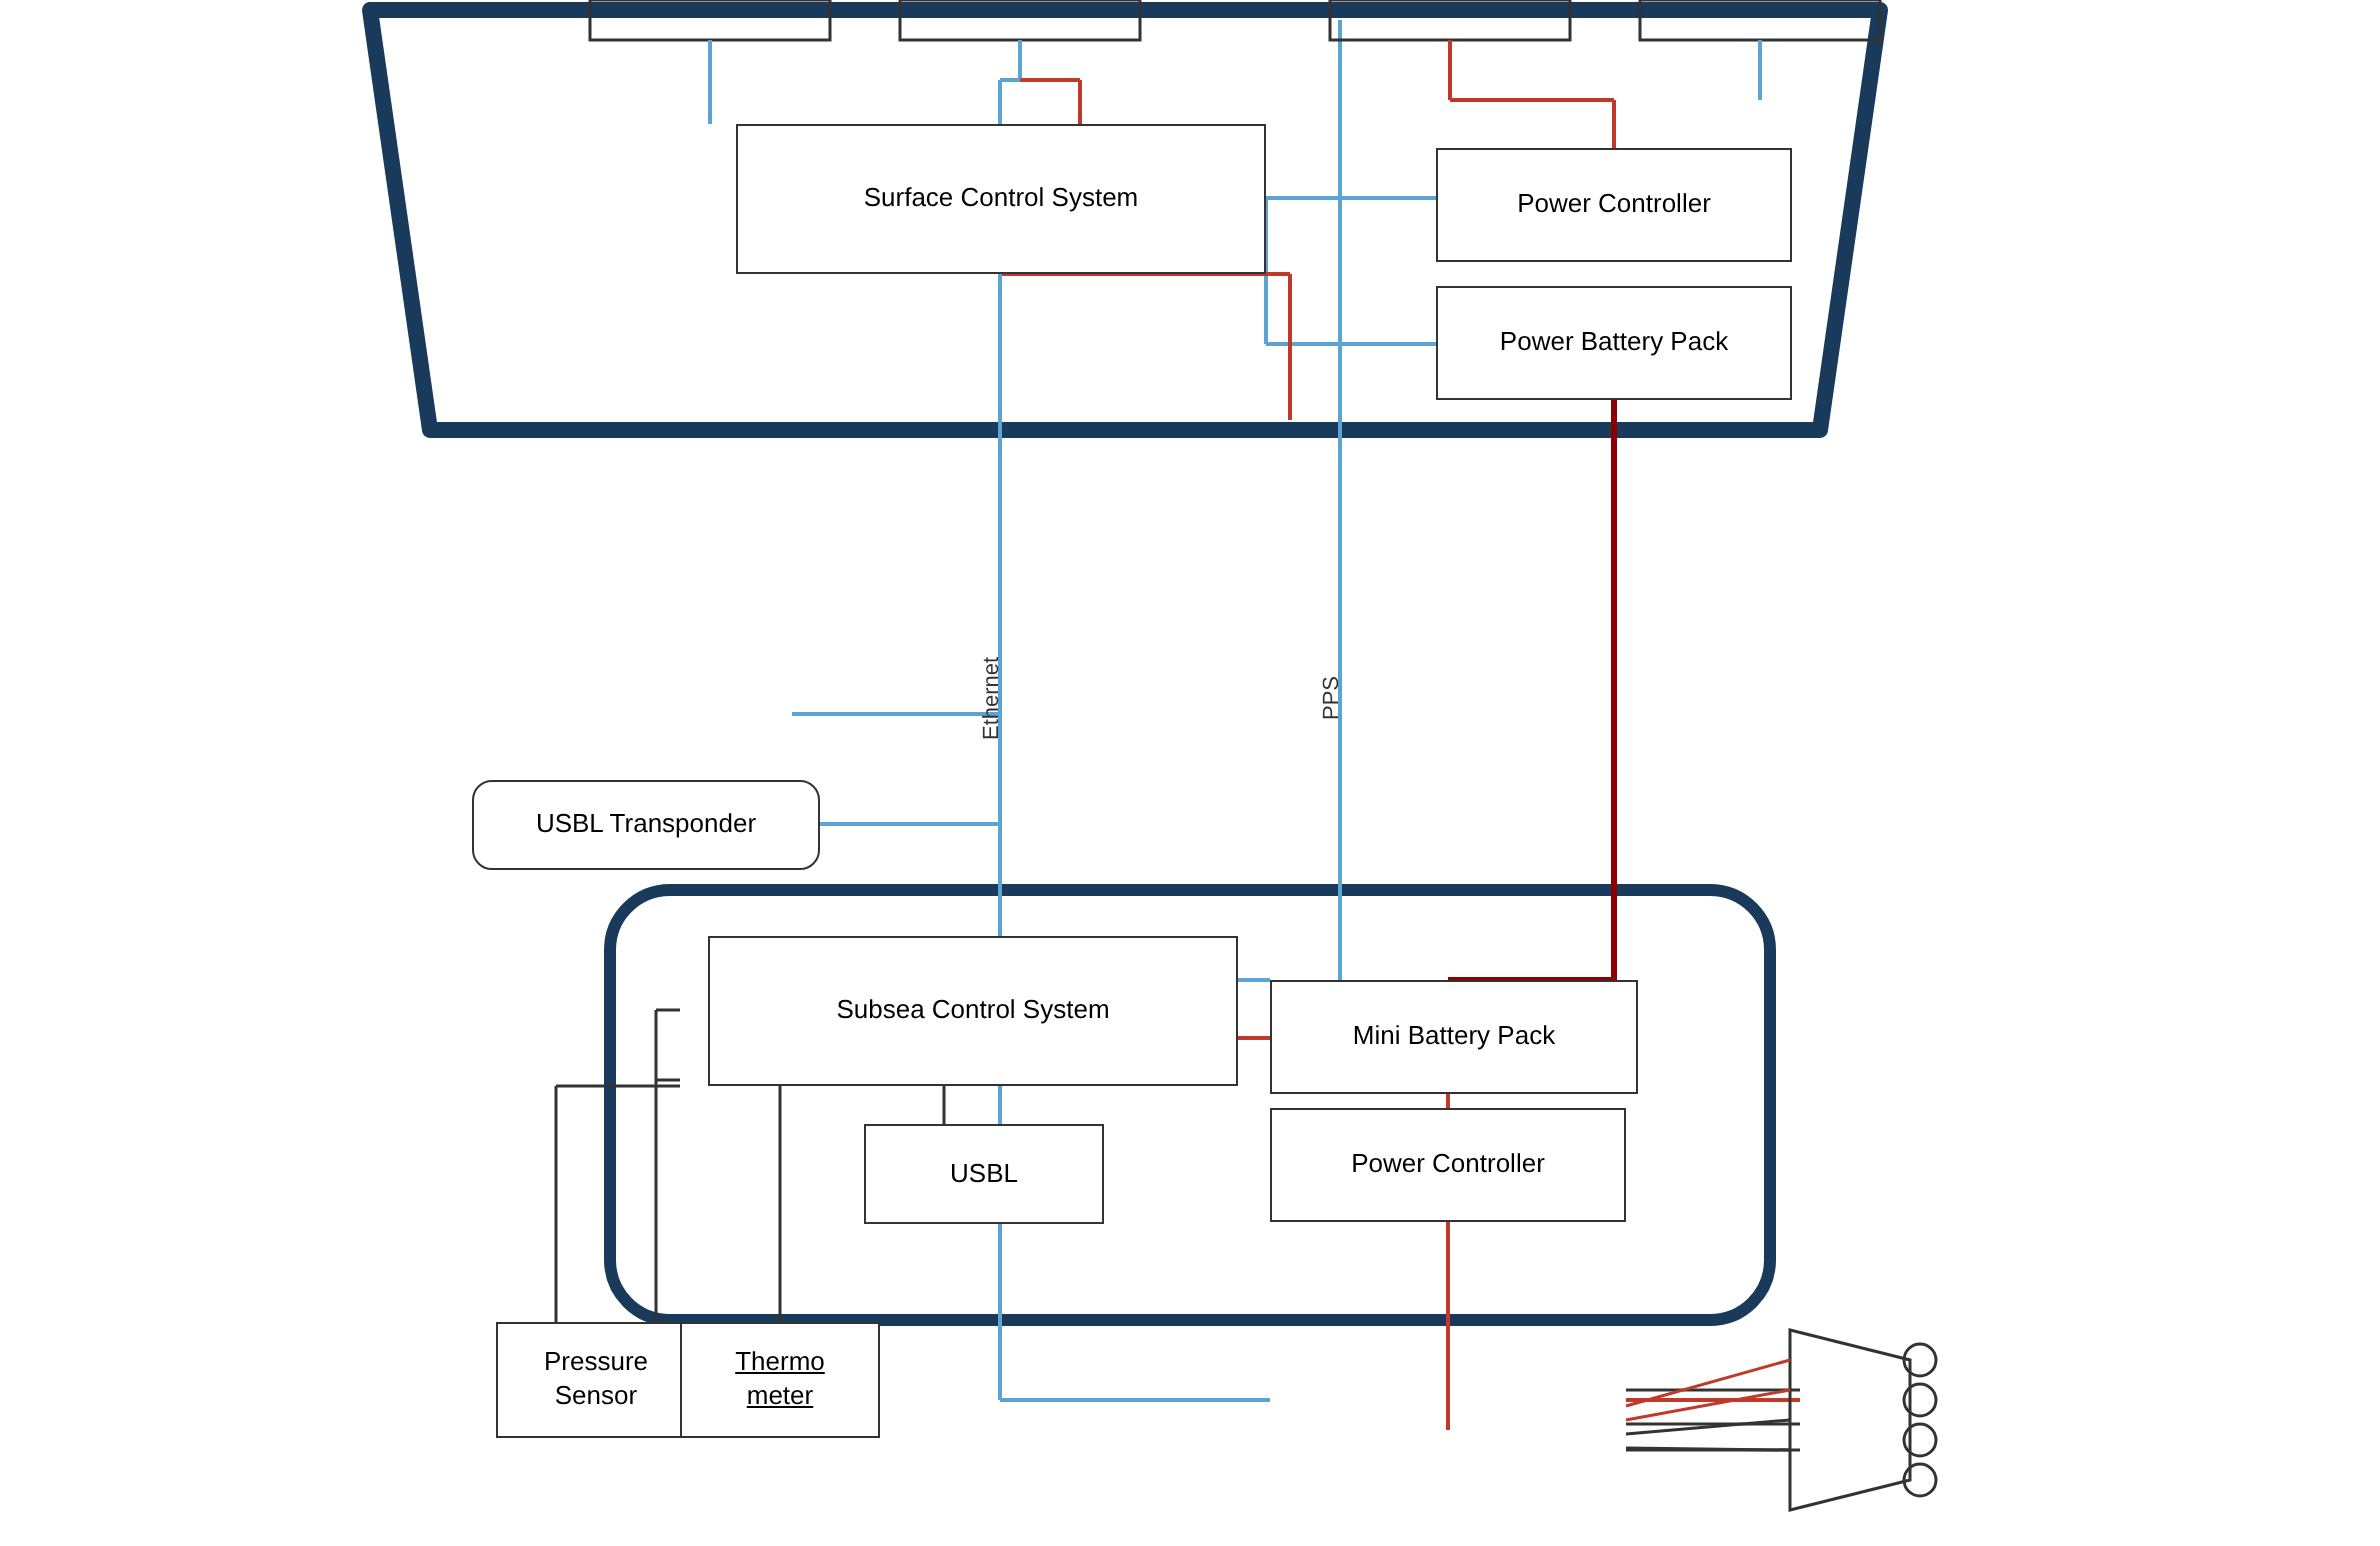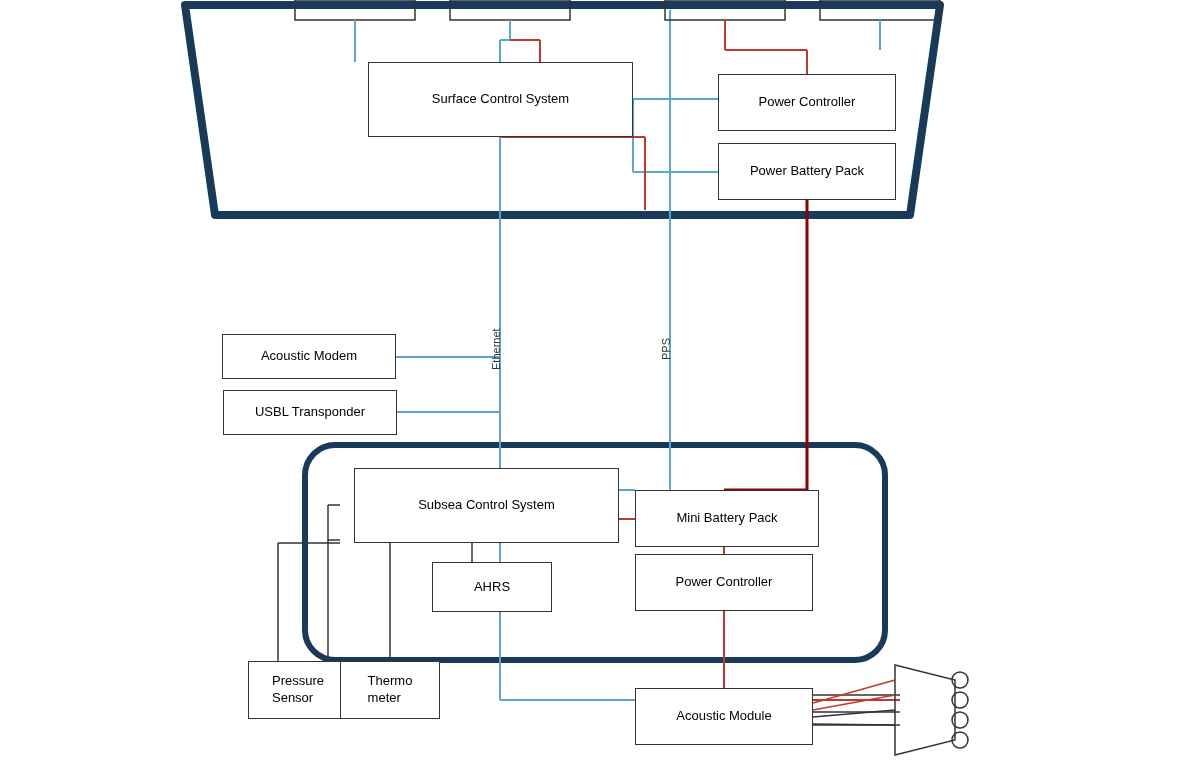--- a/index.html
+++ b/index.html
@@ -18,20 +18,21 @@
       width: 1190px;
       height: 773px;
     }
     .box {
       position: absolute;
       border: 1.5px solid #333;
       background: #fff;
       display: flex;
       align-items: center;
       justify-content: center;
+      text-align: center;
       padding: 6px;
       font-size: 13px;
       line-height: 1.3;
     }
     svg.lines {
       position: absolute;
       top: 0; left: 0;
       width: 1190px;
       height: 773px;
       overflow: visible;
@@ -146,57 +147,51 @@
   </div>
 
   <div class="box" style="left:718px; top:74px; width:178px; height:57px;">
     <span>Power Controller</span>
   </div>
 
   <div class="box" style="left:718px; top:143px; width:178px; height:57px;">
     <span>Power Battery Pack</span>
   </div>
 
-  <div class="box" style="left:222px; top:334px; width:174px; height:45px;">
-    <span>Acoustic Modem</span>
-  </div>
 
-  <div class="box" style="left:223px; top:390px; width:174px; height:45px;">
+  <div class="box" style="left:236px; top:390px; width:174px; height:45px;border-radius:10px;">
     <span>USBL Transponder</span>
   </div>
 
   <div class="box" style="left:340px; top:468px; width:265px; height:75px;margin-left:14px;">
     <span>Subsea Control System</span>
   </div>
 
   <div class="box" style="left:432px; top:562px; width:120px; height:50px;">
-    <span>AHRS</span>
+    <span>USBL</span>
   </div>
 
   <div class="box" style="left:635px; top:490px; width:184px; height:57px;">
     <span>Mini Battery Pack</span>
   </div>
 
   <div class="box" style="left:635px; top:554px; width:178px; height:57px;">
     <span>Power Controller</span>
   </div>
 
   <div class="box" style="left:228px; top:661px; width:100px; height:58px; white-space: pre-line; margin-left: 20px;">
     <span>Pressure
 Sensor</span>
   </div>
 
-  <div class="box" style="left:340px; top:661px; width:100px; height:58px; white-space: pre-line;">
+  <div class="box" style="left:340px; top:661px; width:100px; height:58px; white-space: pre-line; text-decoration: underline;">
     <span>Thermo
 meter</span>
   </div>
 
-  <div class="box" style="left:635px; top:688px; width:178px; height:57px;">
-    <span>Acoustic Module</span>
-  </div>
 
   <div class="label-vertical" style="left:490px; top:290px; height:80px; display:flex; align-items:center;">
     <span>Ethernet</span>
   </div>
 
   <div class="label-vertical" style="left:660px; top:280px; height:80px; display:flex; align-items:center;">
     <span>PPS</span>
   </div>
 
 </div>

